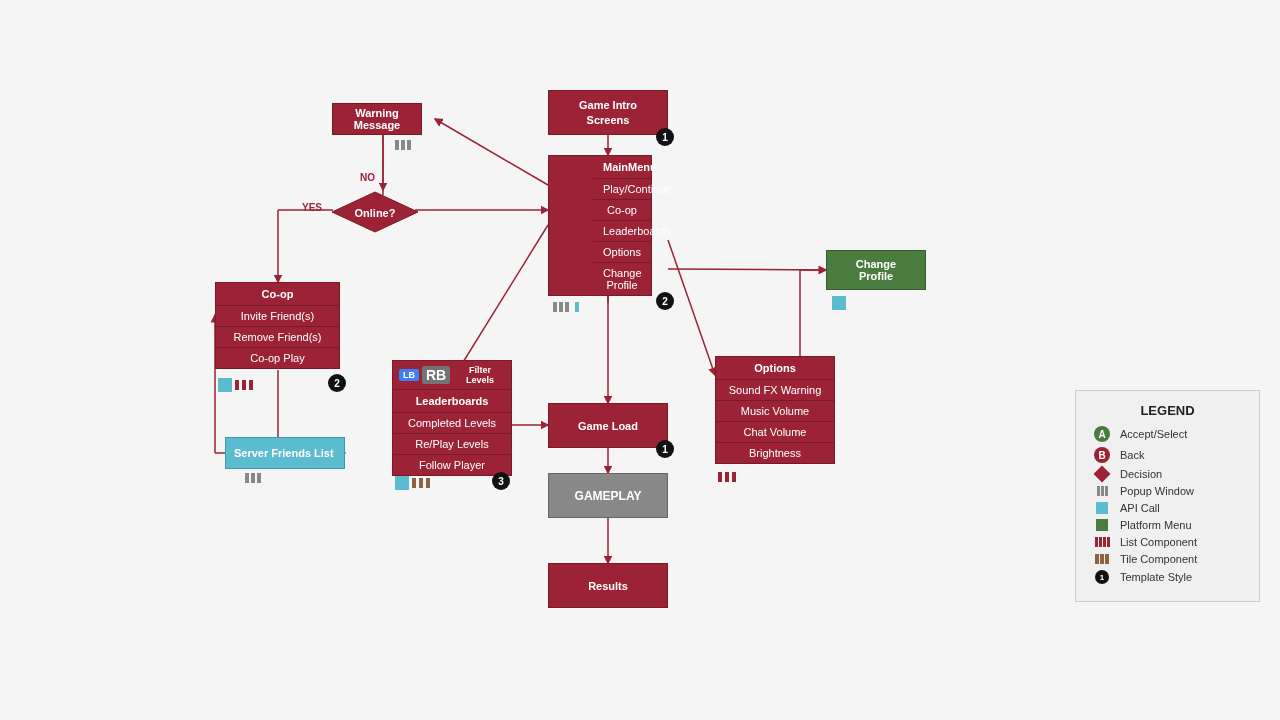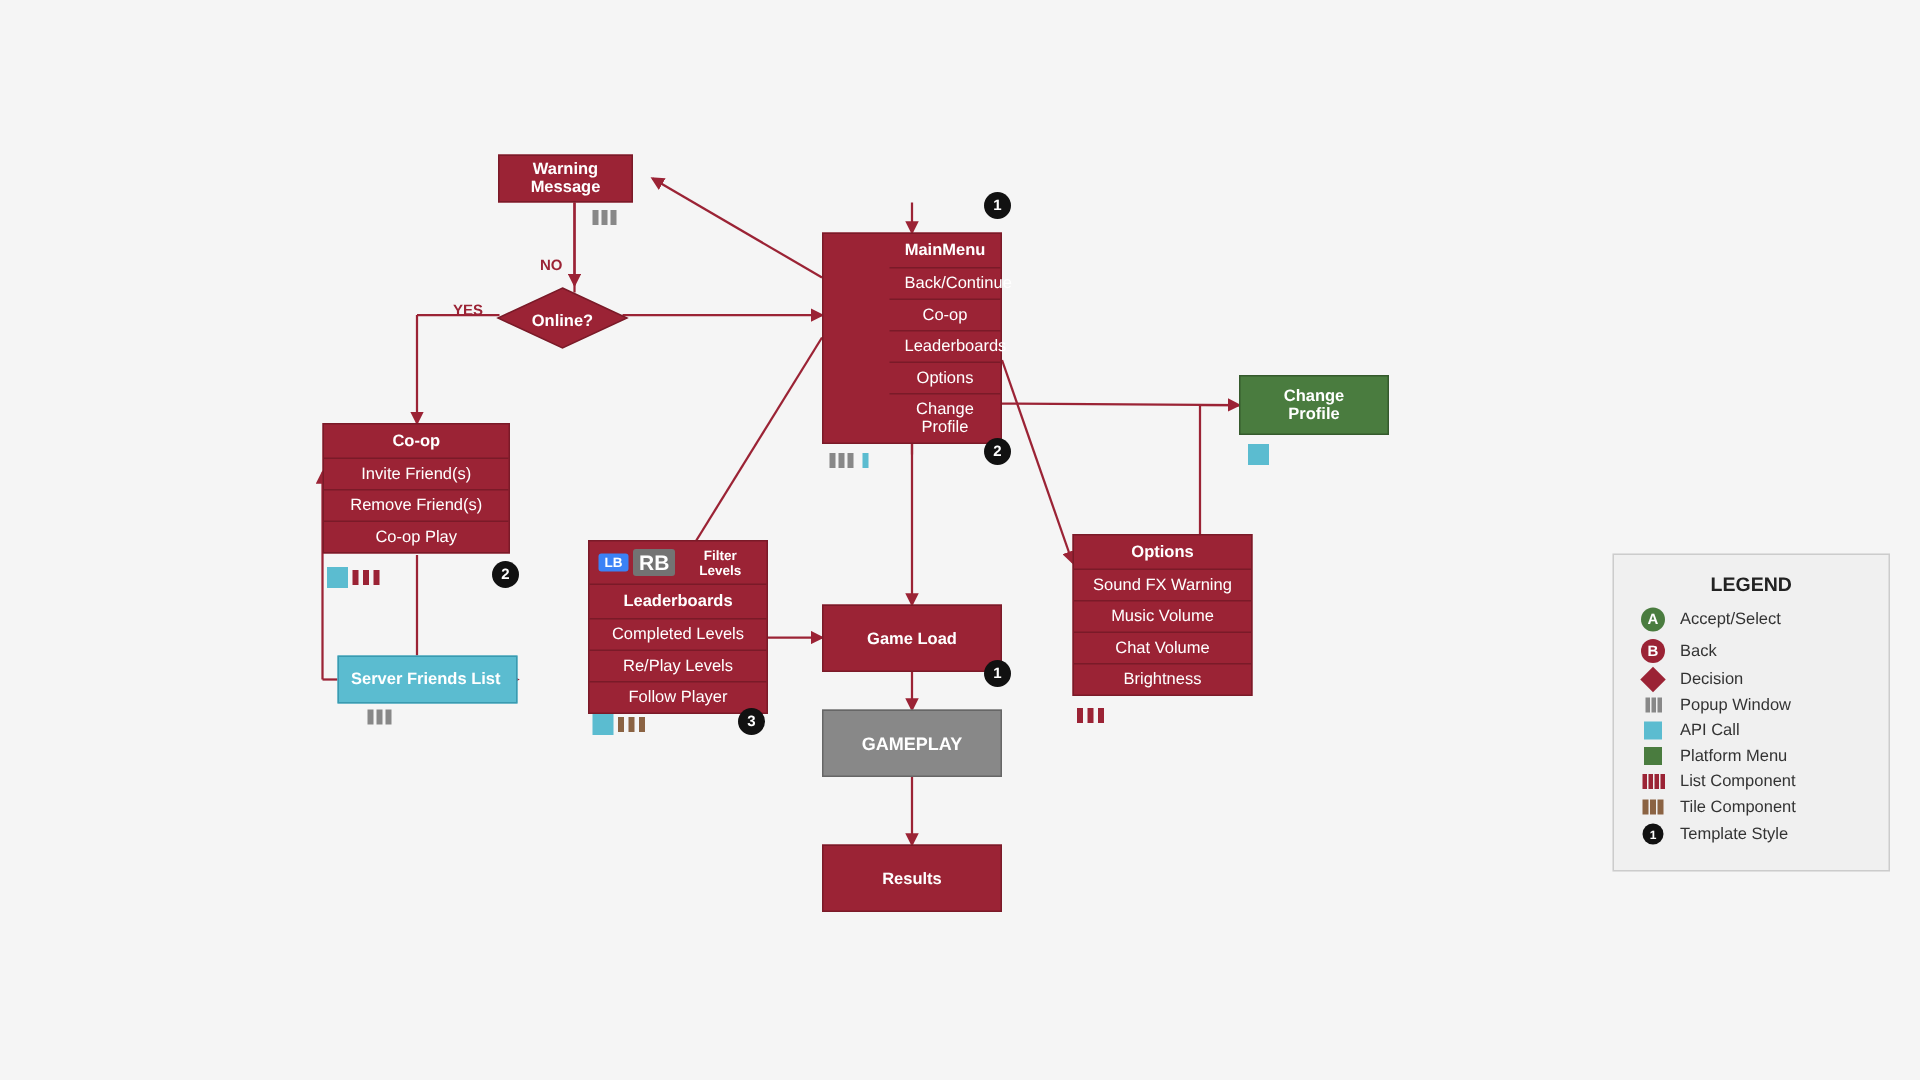--- a/index.html
+++ b/index.html
@@ -169,21 +169,21 @@
       font-weight: bold;
       padding: 1px 4px;
       border-radius: 2px;
       display: inline-flex;
       align-items: center;
     }
     
     #legend {
       position: absolute;
       right: 20px;
-      top: 369px;
+      top: 390px;
       background: #f0f0f0;
       border: 1px solid #ccc;
       padding: 12px 16px;
       width: 185px;
       z-index: 10;
     }
     #legend .legend-title {
       font-weight: bold;
       font-size: 13px;
       text-align: center;
@@ -308,28 +308,32 @@
     <line x1="800" y1="390" x2="800" y2="270" stroke="#9b2335" stroke-width="1.5"></line>
     <line x1="800" y1="270" x2="826" y2="270" stroke="#9b2335" stroke-width="1.5"></line>
 
     <defs>
       <marker id="arr" markerWidth="6" markerHeight="6" refX="5" refY="3" orient="auto">
         <path d="M0,0 L0,6 L6,3 z" fill="#9b2335"></path>
       </marker>
     </defs>
   </svg>
 
+  <div class="node red-box" style="left:548px; top:90px; width:120px; height:45px; display:flex; align-items:center; justify-content:center; line-height:1.3;">
+    <span style="white-space:pre-line; text-align:center;">Game Intro
+Screens</span>
+  </div>
 
   <div class="badge" style="left:656px; top:128px;">
     <span>1</span>
   </div>
 
-  <div class="node red-box-multi" style="left:548px; top:155px; width:120px;padding-left:44px;">
+  <div class="node red-box-multi" style="left:548px; top:155px; width:104px;padding-left:44px;">
     <div class="header">MainMenu</div>
-    <div class="row">Back/Continue</div>
+    <div class="row">Play/Continue</div>
     <div class="row">Co-op</div>
     <div class="row">Leaderboards</div>
     <div class="row">Options</div>
     <div class="row">Change Profile</div>
   </div>
 
   <div class="popup-indicator" style="left:553px; top:302px;">
     <div class="popup-bar"></div>
     <div class="popup-bar"></div>
     <div class="popup-bar"></div>

